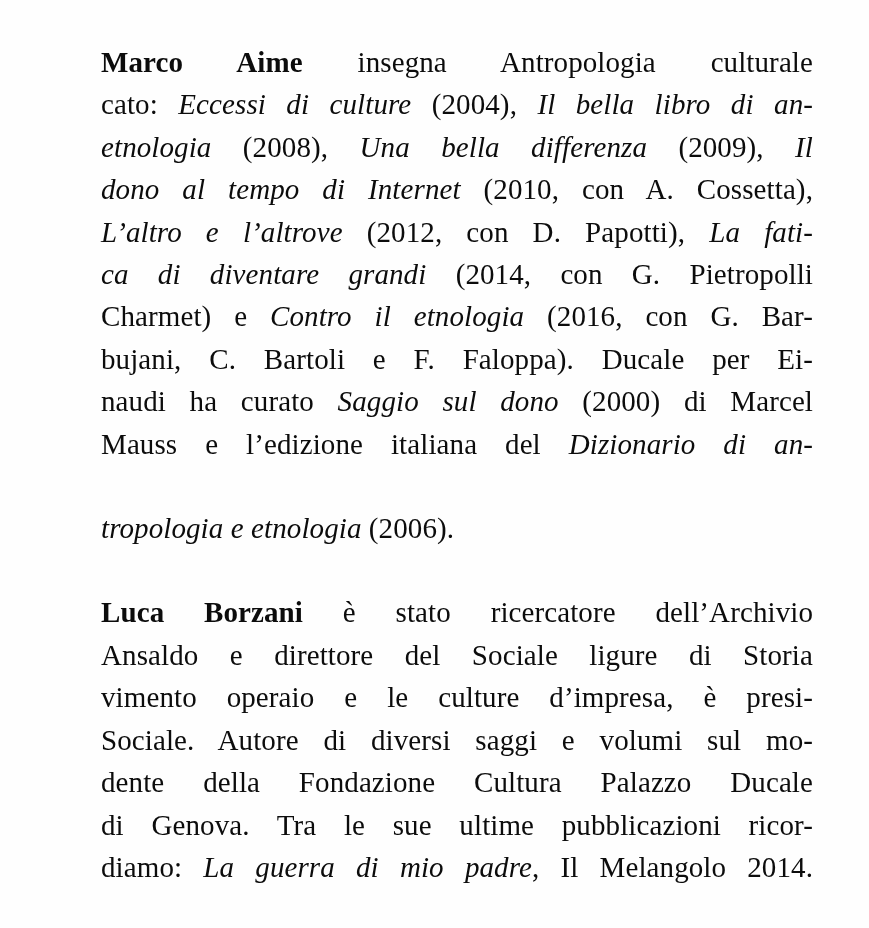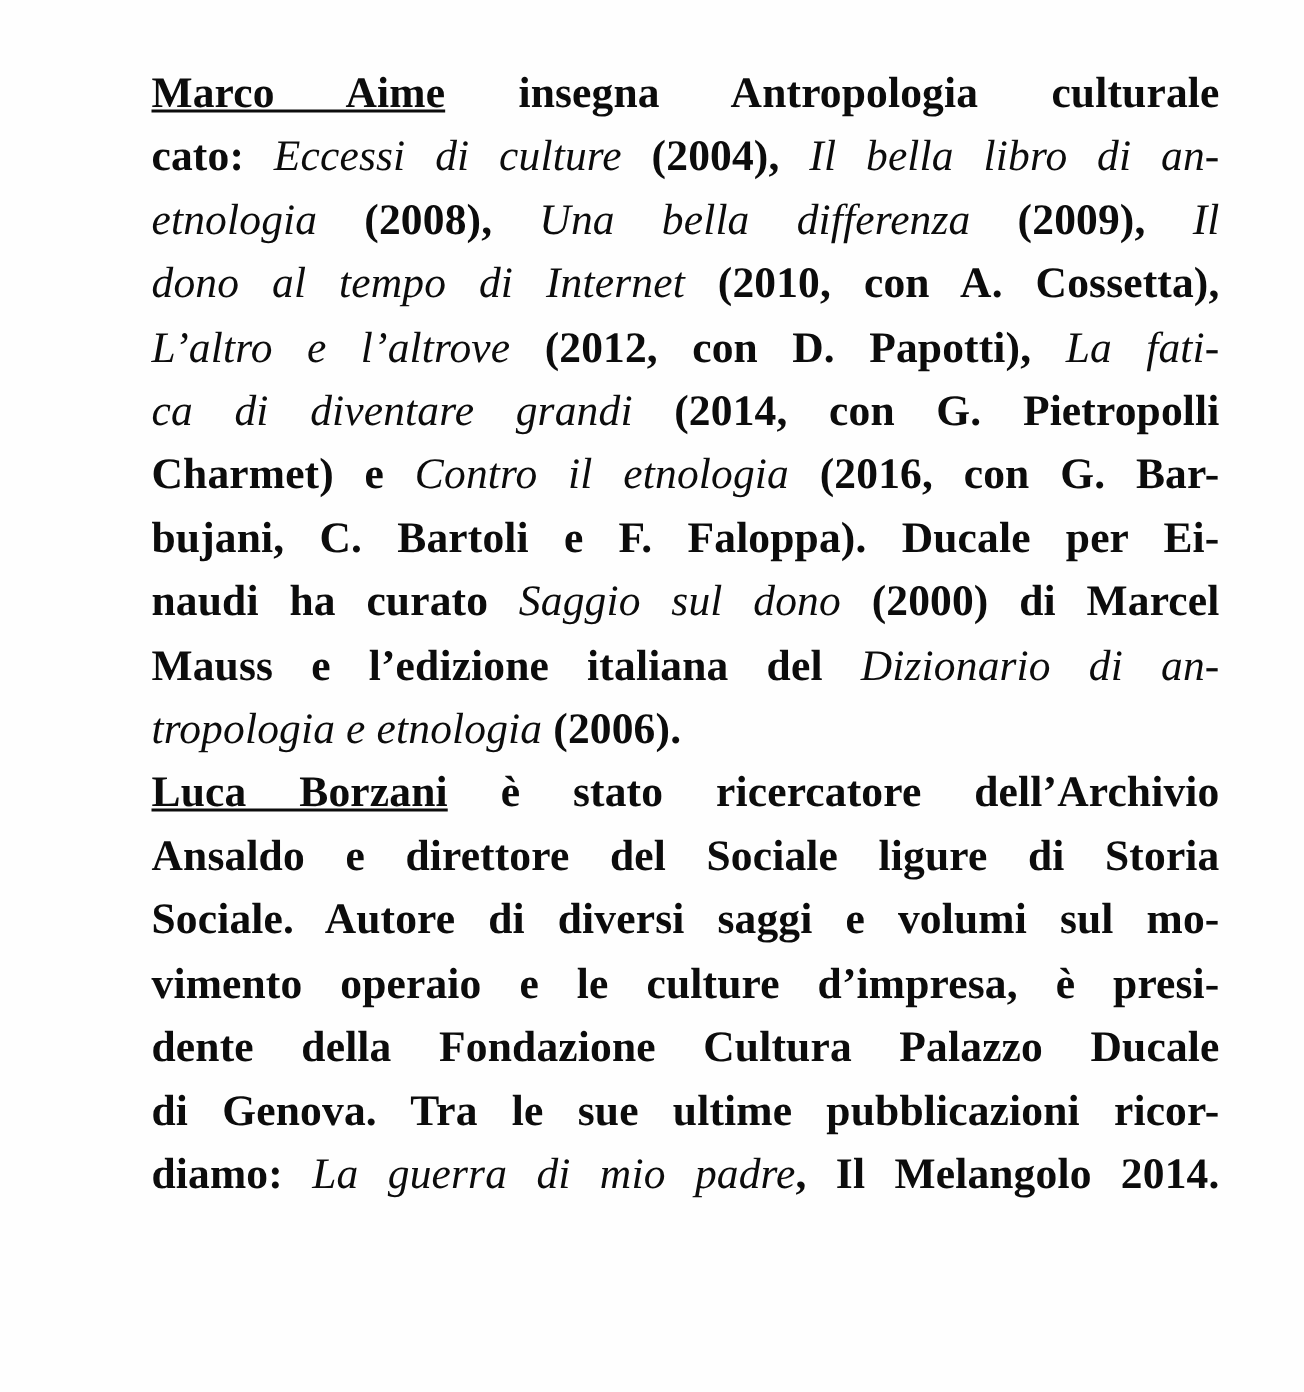--- a/index.html
+++ b/index.html
@@ -20,39 +20,40 @@
     top: 41px;
     width: 712px;
     color: #0c0c0c;
   }
   .bio {
     font-size: 29px;
     line-height: 42.4px;
     letter-spacing: 0.1px;
   }
   .bio + .bio {
+    margin-top: 42px;
   }
   .line {
     text-align: justify;
     text-align-last: justify;
     text-justify: inter-word;
   }
   .line.last {
     text-align-last: left;
+    margin-top: 42px;
   }
   .seg-bold {
     font-weight: bold;
-    text-decoration: underline;
   }
   .seg-italic {
     font-style: italic;
   }
   .seg-regular {
     font-style: normal;
-    font-weight: bold;
+    font-weight: normal;
   }
 </style>
 </head>
 <body style="background: rgb(254, 254, 254);">
 
 <main class="book-page" style="color: rgb(12, 12, 12);">
   <section class="bio">
       <div class="line"><span class="seg-bold">Marco Aime</span><span class="seg-regular"> insegna Antropologia culturale</span></div>
       <div class="line"><span class="seg-regular">cato: </span><span class="seg-italic">Eccessi di culture</span><span class="seg-regular"> (2004), </span><span class="seg-italic">Il bella libro di an-</span></div>
       <div class="line"><span class="seg-italic">etnologia</span><span class="seg-regular"> (2008), </span><span class="seg-italic">Una bella differenza</span><span class="seg-regular"> (2009), </span><span class="seg-italic">Il</span></div>
@@ -61,19 +62,19 @@
       <div class="line"><span class="seg-italic">ca di diventare grandi</span><span class="seg-regular"> (2014, con G. Pietropolli</span></div>
       <div class="line"><span class="seg-regular">Charmet) e </span><span class="seg-italic">Contro il etnologia</span><span class="seg-regular"> (2016, con G. Bar-</span></div>
       <div class="line"><span class="seg-regular">bujani, C. Bartoli e F. Faloppa). Ducale per Ei-</span></div>
       <div class="line"><span class="seg-regular">naudi ha curato </span><span class="seg-italic">Saggio sul dono</span><span class="seg-regular"> (2000) di Marcel</span></div>
       <div class="line"><span class="seg-regular">Mauss e l’edizione italiana del </span><span class="seg-italic">Dizionario di an-</span></div>
       <div class="line last"><span class="seg-italic">tropologia e etnologia</span><span class="seg-regular"> (2006).</span></div>
     </section>
   <section class="bio">
       <div class="line"><span class="seg-bold">Luca Borzani</span><span class="seg-regular"> è stato ricercatore dell’Archivio</span></div>
       <div class="line"><span class="seg-regular">Ansaldo e direttore del Sociale ligure di Storia</span></div>
+      <div class="line"><span class="seg-regular">vimento operaio e le culture d’impresa, è presi-</span></div>
       <div class="line"><span class="seg-regular">Sociale. Autore di diversi saggi e volumi sul mo-</span></div>
-      <div class="line"><span class="seg-regular">vimento operaio e le culture d’impresa, è presi-</span></div>
       <div class="line"><span class="seg-regular">dente della Fondazione Cultura Palazzo Ducale</span></div>
       <div class="line"><span class="seg-regular">di Genova. Tra le sue ultime pubblicazioni ricor-</span></div>
       <div class="line"><span class="seg-regular">diamo: </span><span class="seg-italic">La guerra di mio padre</span><span class="seg-regular">, Il Melangolo 2014.</span></div>
     </section>
 </main>
 
 </body></html>

